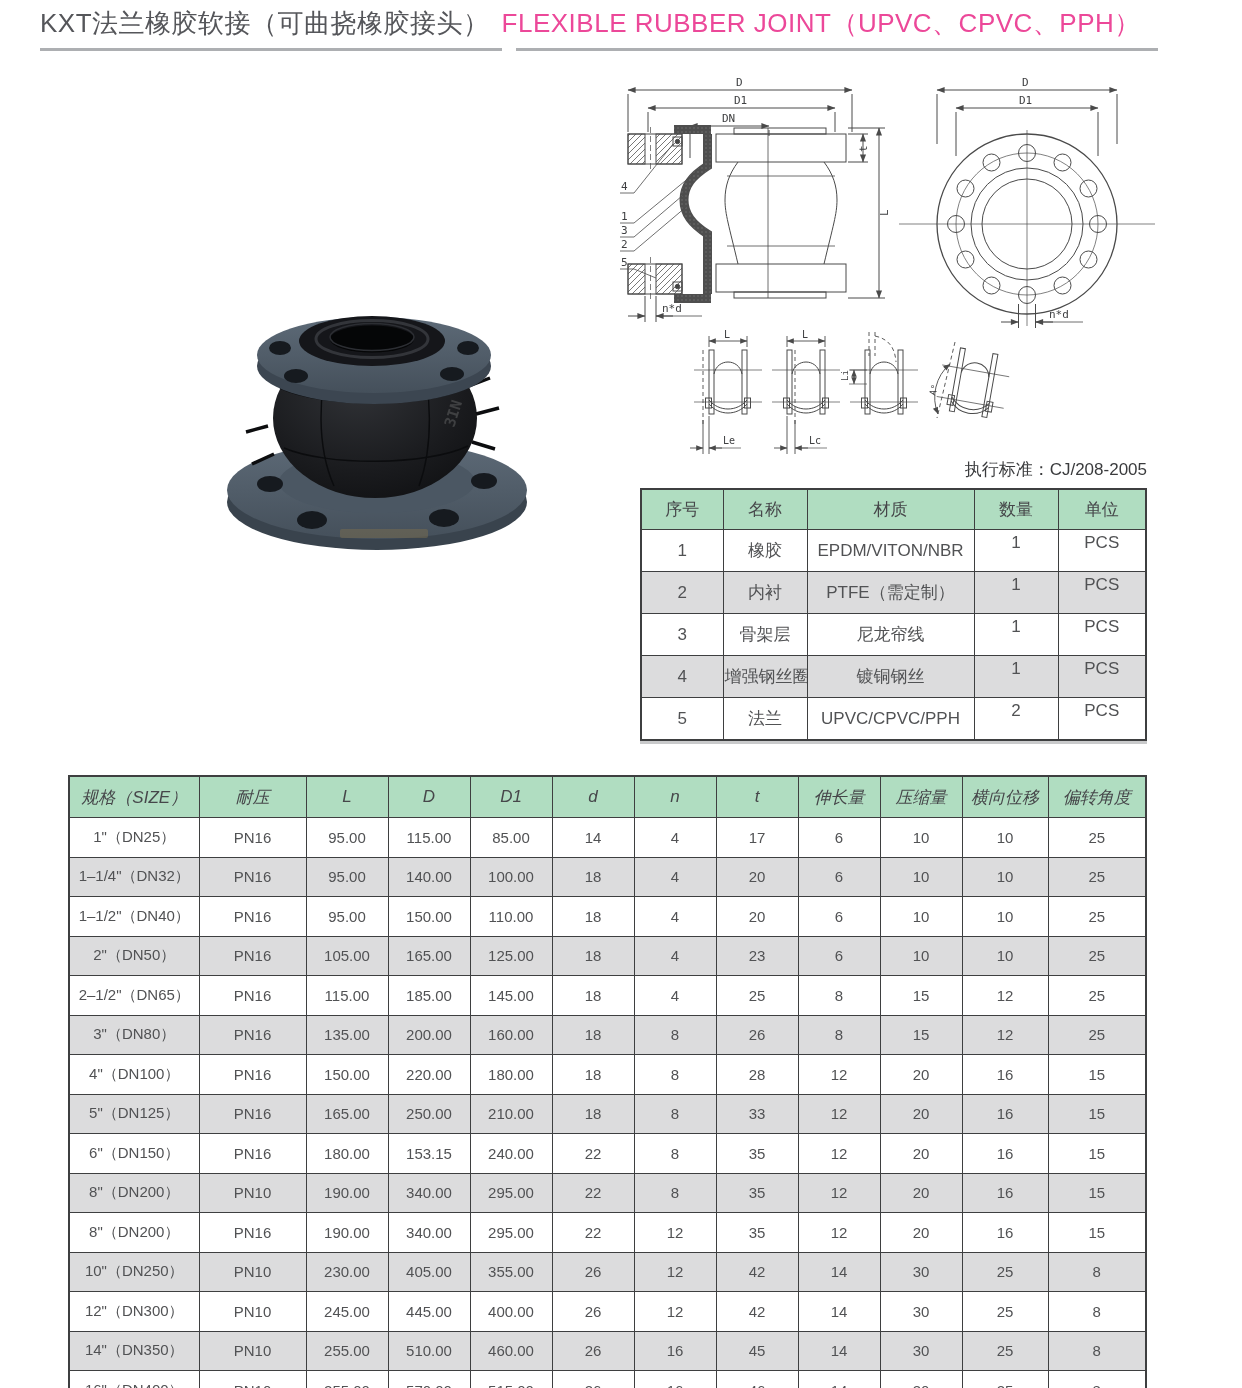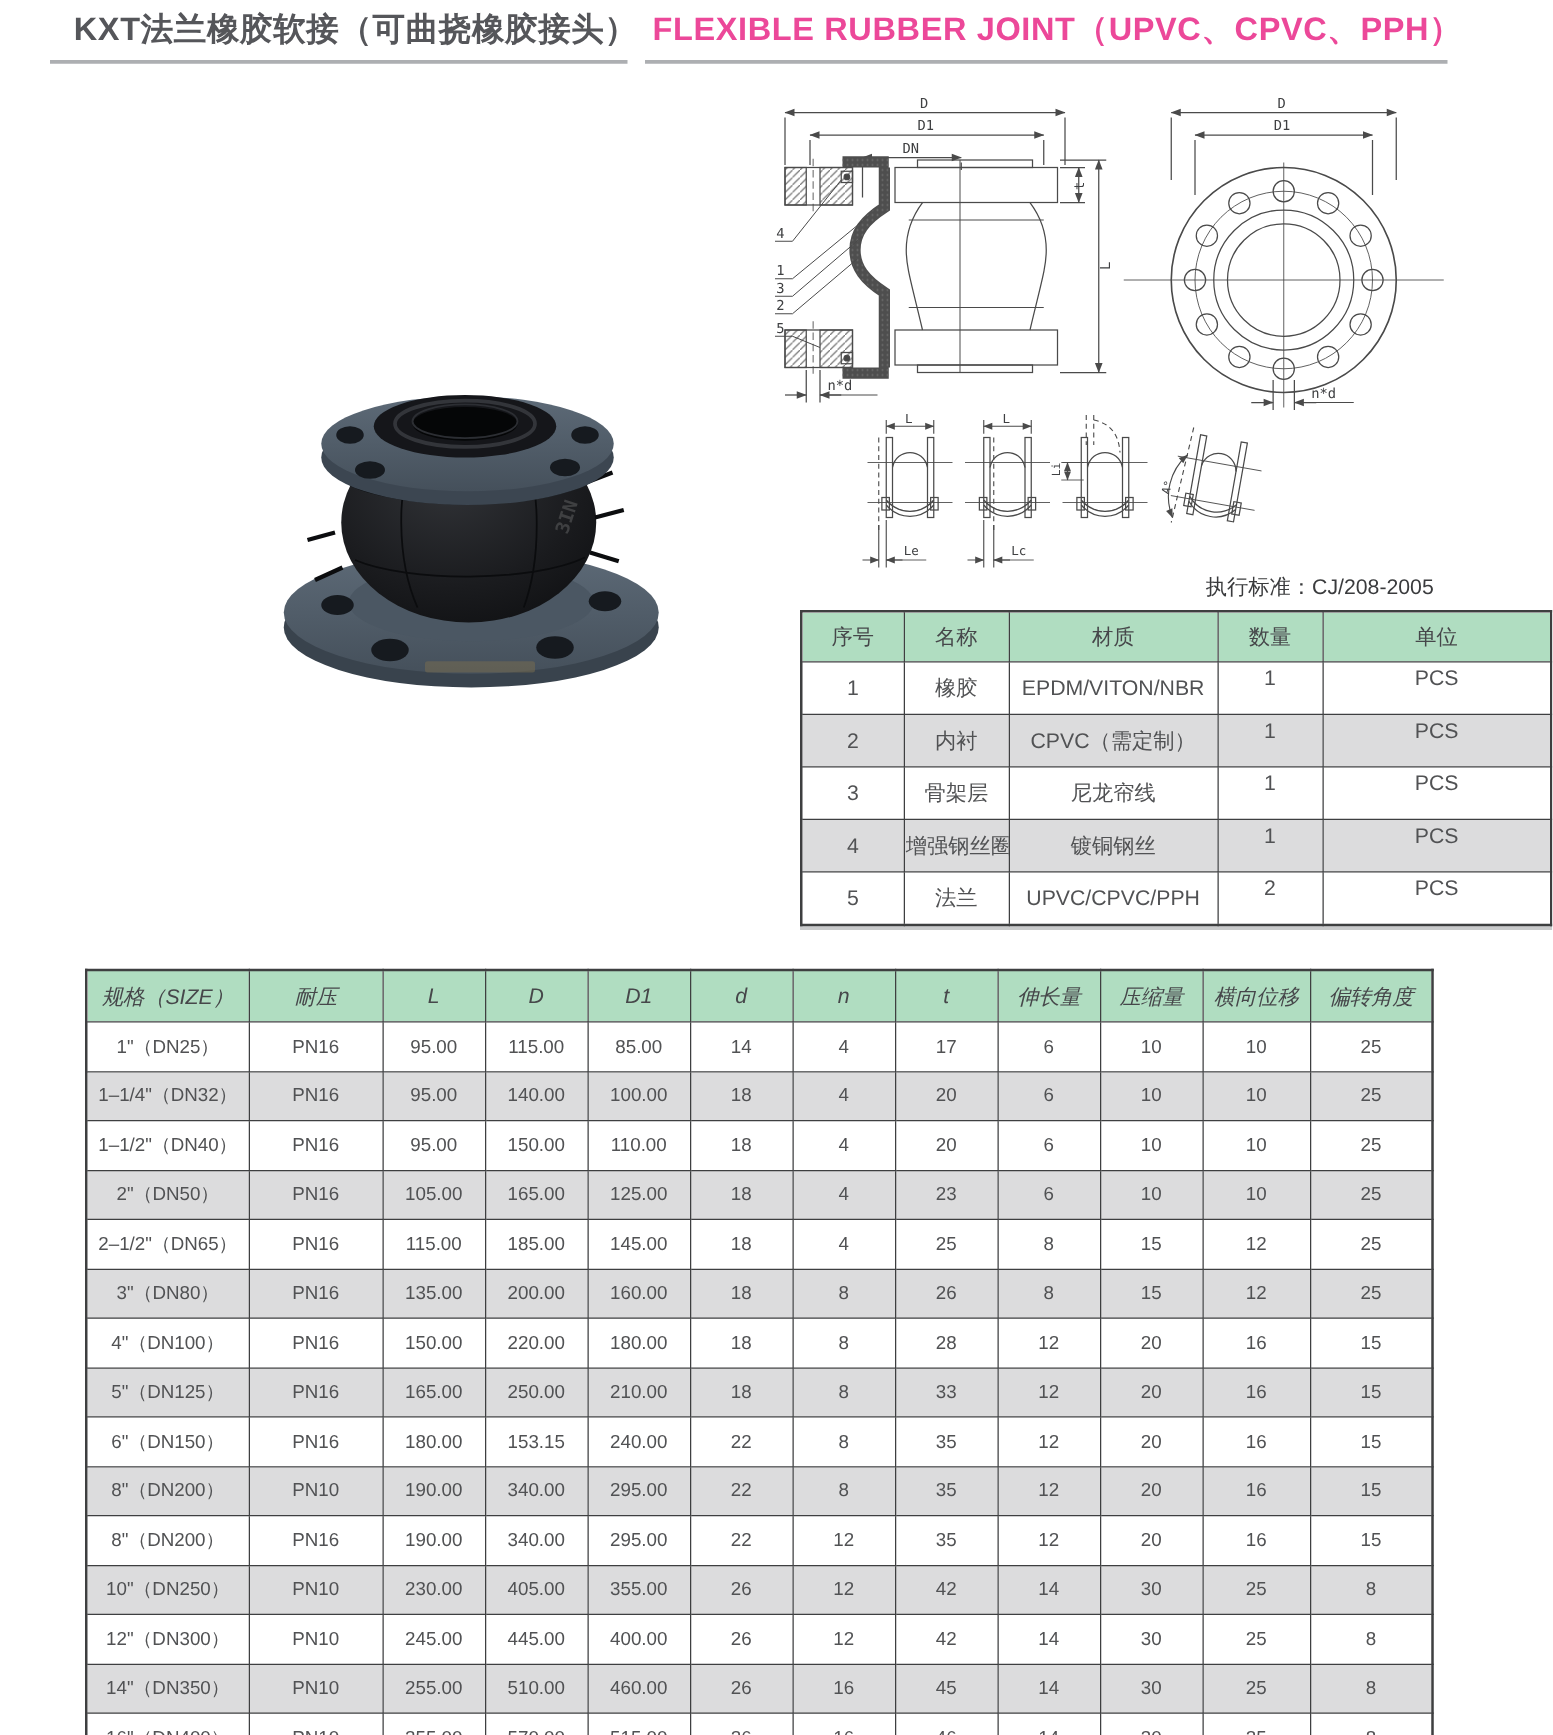--- a/index.html
+++ b/index.html
@@ -1,21 +1,21 @@
 <!DOCTYPE html>
 <html><head>
 <meta charset="utf-8">
 <style>
   html,body{margin:0;padding:0;background:#ffffff;}
   body{font-family:"Liberation Sans","DejaVu Sans",sans-serif;color:#4a4b4d;}
   #page{position:relative;width:1242px;height:1388px;background:#fff;overflow:hidden;}
 
   
   .title-row{position:absolute;left:40px;top:6px;display:flex;gap:12px;white-space:nowrap;
-    font-size:26px;font-weight:bold;letter-spacing:0.5px;margin-left:19px;}
+    font-size:26px;font-weight:normal;letter-spacing:0.5px;}
   .title-zh{color:#55565a;}
   .title-en{color:#ec4899;}
   .rule{position:absolute;height:3px;background:#adafb2;top:48px;}
   .rule-left{left:40px;width:462px;}
   .rule-right{left:516px;width:642px;}
 
   
   .abs{position:absolute;}
 
   
@@ -24,21 +24,21 @@
 
   
   table{border-collapse:collapse;table-layout:fixed;background:#fff;
     box-shadow:0 3px 0 #c9cacb;}
   th,td{border:1px solid #3e3f40;text-align:center;overflow:hidden;white-space:nowrap;}
   table{border:2px solid #3e3f40;}
   thead th{background:#b0ddc1;font-weight:normal;color:#46474a;}
   tbody tr:nth-child(even) td{background:#dcdcdd;}
   tbody td{color:#515254;}
 
-  .parts-table{position:absolute;left:640px;top:488px;width:602px;}
+  .parts-table{position:absolute;left:640px;top:488px;width:507px;}
   .parts-table th{height:37px;font-size:17px;}
   .parts-table td{height:37px;font-size:17px;}
   .parts-table td:nth-child(4),.parts-table td:nth-child(5){vertical-align:top;padding-top:3px;}
 
   .spec-table{position:absolute;left:68px;top:775px;width:1079px;}
   .spec-table th{height:38px;font-size:17px;font-style:italic;}
   .spec-table td{height:36.5px;font-size:15px;}
 
   svg text{font-family:"DejaVu Sans Mono","Liberation Mono",monospace;fill:#3f4042;}
 </style>
@@ -326,21 +326,21 @@
         <tr>
           <td>1</td>
           <td>橡胶</td>
           <td>EPDM/VITON/NBR</td>
           <td>1</td>
           <td>PCS</td>
         </tr>
         <tr>
           <td>2</td>
           <td>内衬</td>
-          <td>CPVC（需定制）</td>
+          <td>PTFE（需定制）</td>
           <td>1</td>
           <td>PCS</td>
         </tr>
         <tr>
           <td>3</td>
           <td>骨架层</td>
           <td>尼龙帘线</td>
           <td>1</td>
           <td>PCS</td>
         </tr>

